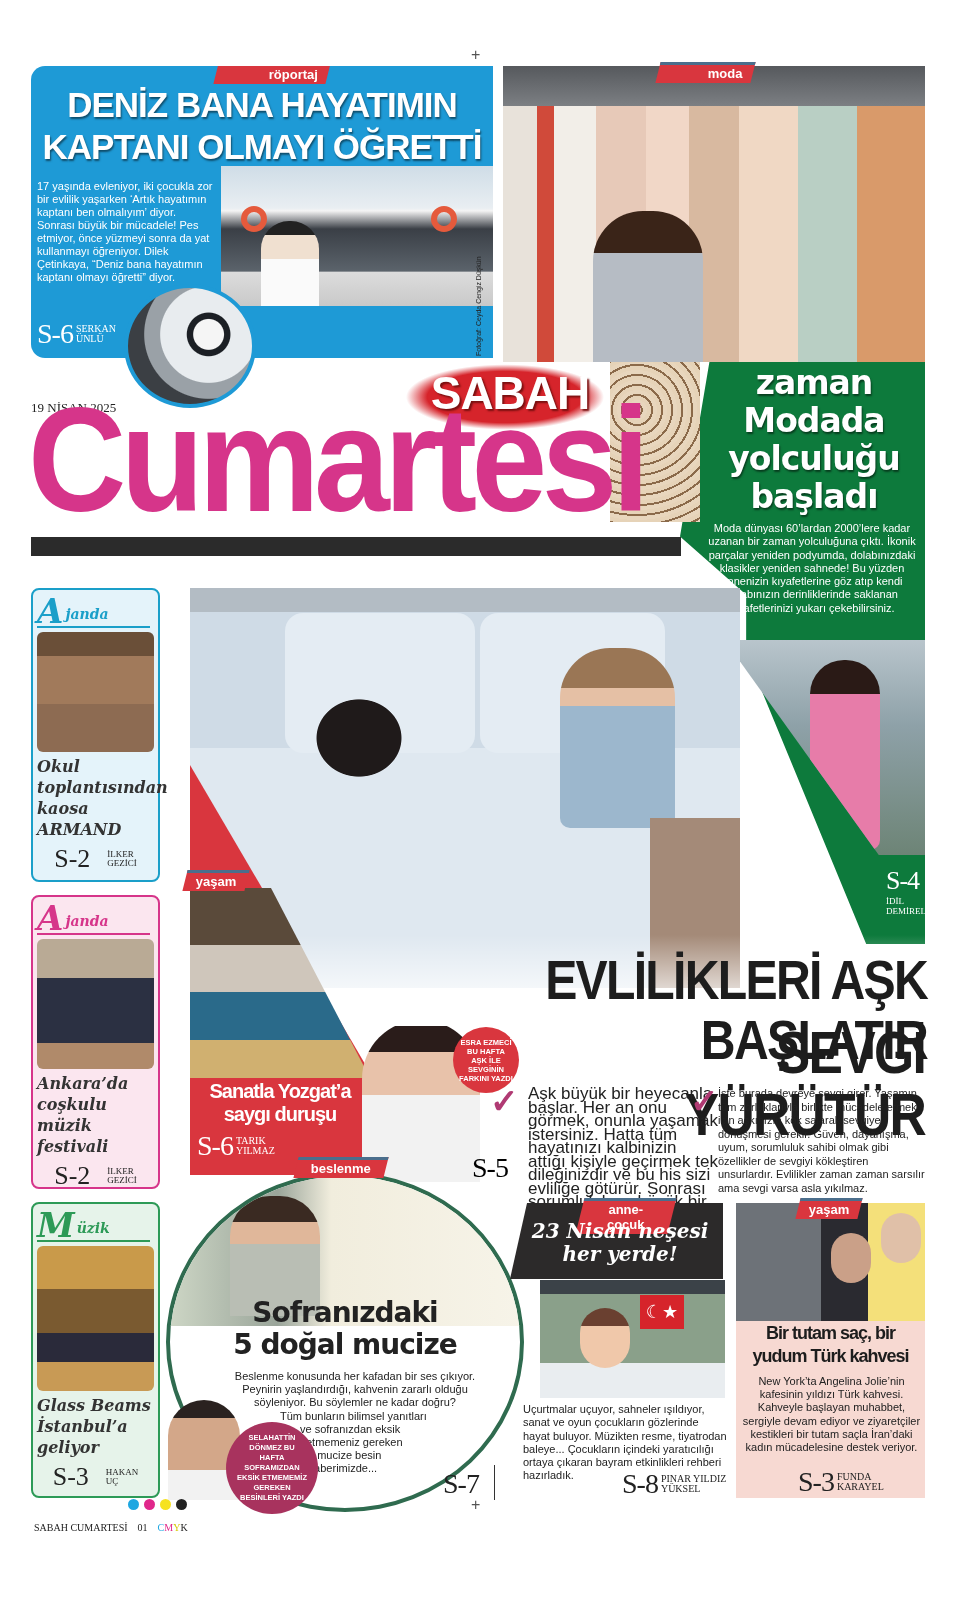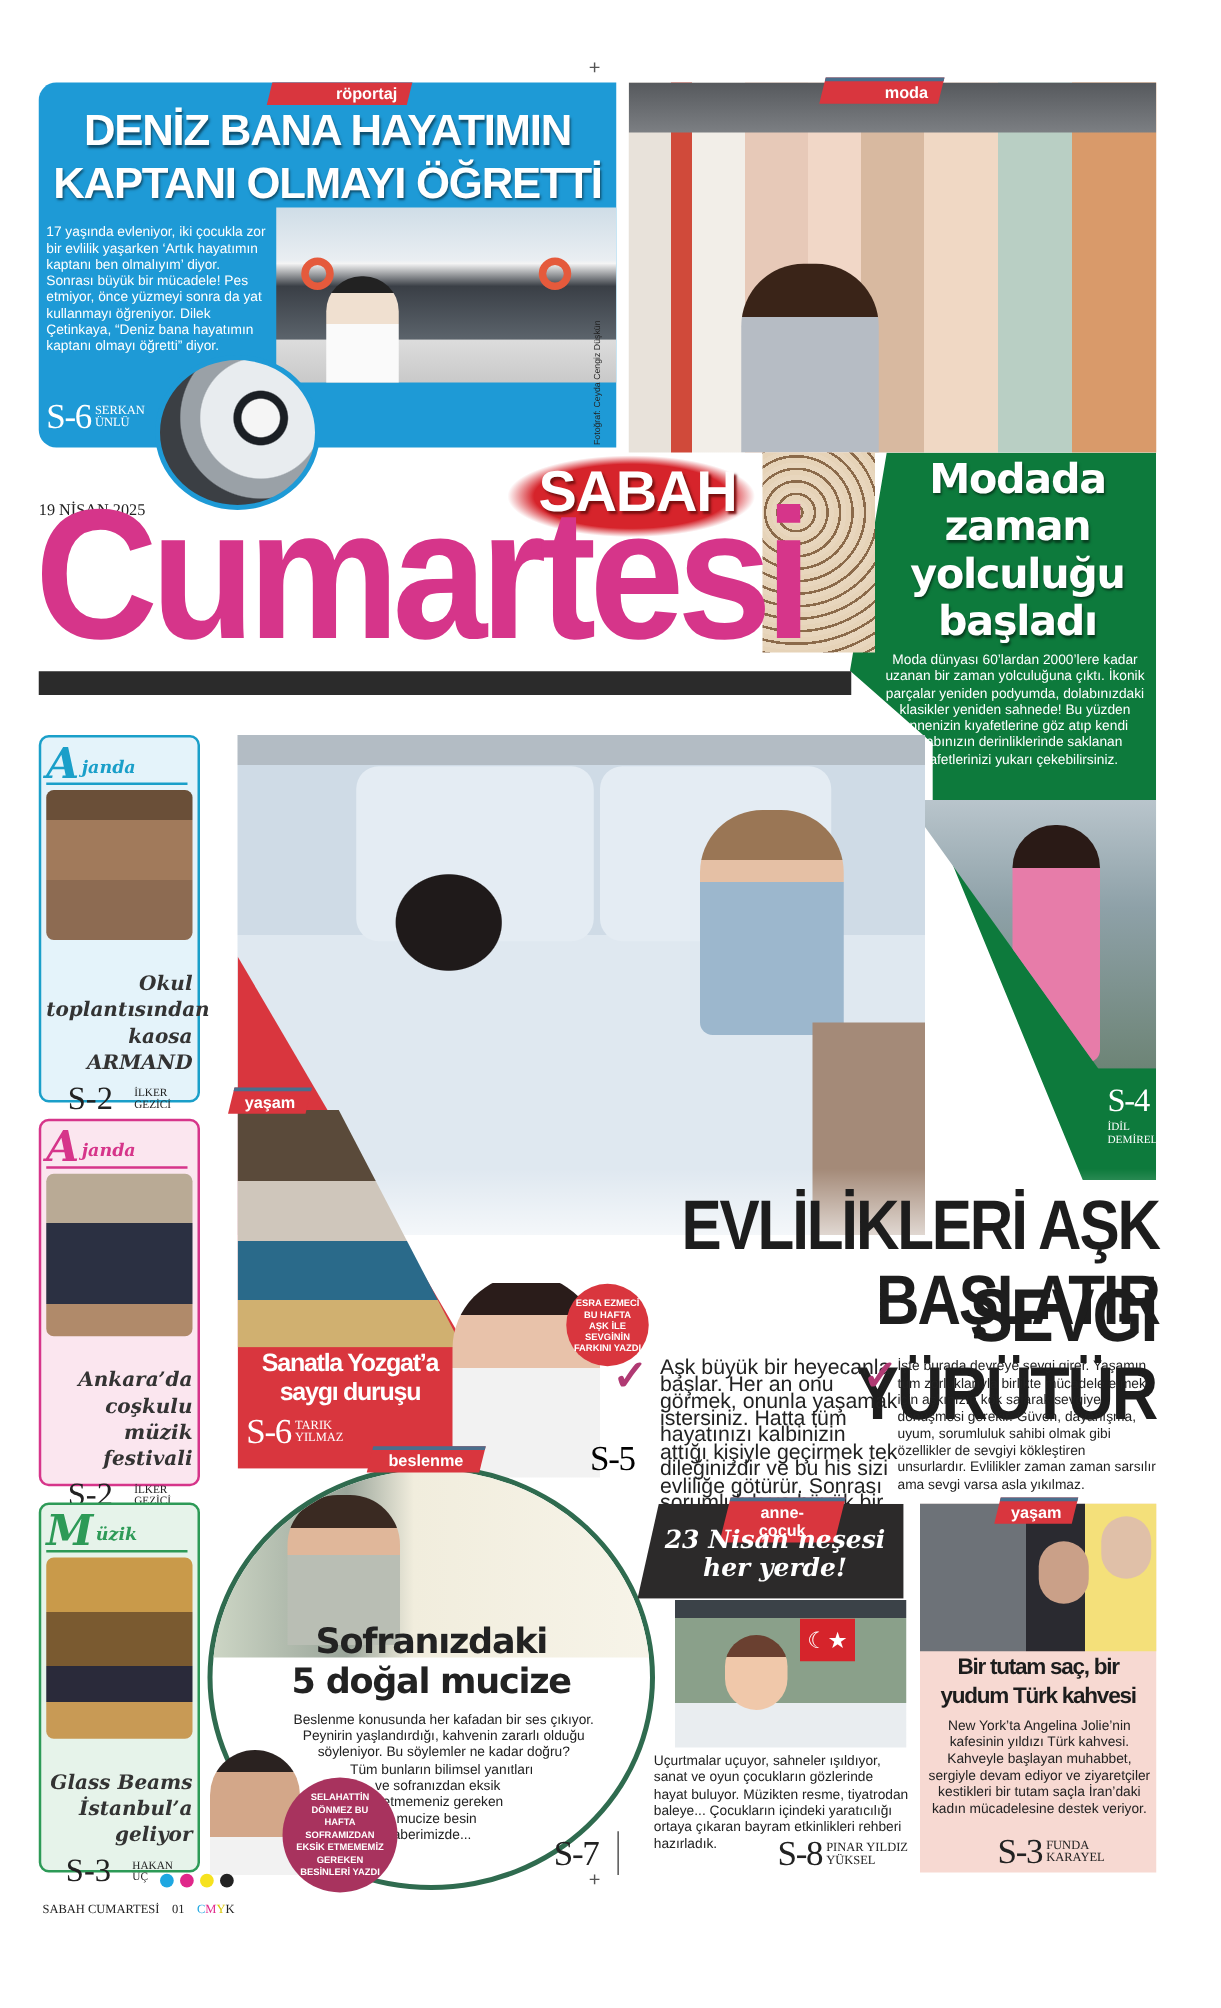--- a/index.html
+++ b/index.html
@@ -10,21 +10,21 @@
   .tag span{display:inline-block;transform:skewX(14deg)}
   .pageref{font-family:"Liberation Serif",serif;display:flex;align-items:center;gap:3px;position:absolute}
   .pageref .num{font-size:28px;letter-spacing:-1px}
   .pageref .auth{font-size:10px;line-height:10px;text-transform:uppercase}
   .photo{position:absolute;overflow:hidden}
   .sidebox{position:absolute;left:31px;width:129px;border:2px solid;border-radius:8px;padding:4px 4px 6px}
   .sidebox .hdr{display:flex;align-items:flex-end;height:34px;border-bottom:2px solid;margin-right:4px}
   .sidebox .big{font-family:"DejaVu Serif",serif;font-style:italic;font-weight:700;font-size:34px;line-height:30px}
   .sidebox .small{font-family:"DejaVu Serif",serif;font-style:italic;font-weight:700;font-size:14px;margin-left:2px;margin-bottom:4px}
   .sidebox .img{height:120px;border-radius:6px;margin-top:4px}
-  .sidebox .title{font-family:"DejaVu Serif",serif;font-style:italic;font-weight:700;font-size:16px;line-height:21px;text-align:right;margin-top:24px;color:#333}
+  .sidebox .title{font-family:"DejaVu Serif",serif;font-style:italic;font-weight:700;font-size:16px;line-height:21px;text-align:left;margin-top:4px;color:#333}
   .sidebox .ref{display:flex;justify-content:center;align-items:center;gap:17px;font-family:"Liberation Serif",serif;margin-top:4px}
   .sidebox .ref .num{font-size:26px}
   .sidebox .ref .auth{font-size:9px;line-height:9px}
   .body-text{font-size:11.5px;line-height:13.5px}
   .check{color:#b03a73;font-size:34px;font-weight:700;position:absolute;line-height:30px}
 </style>
 </head>
 <body>
 
 <div class="abs" style="left:471px;top:46px;font-size:16px;color:#555">+</div>
@@ -57,22 +57,22 @@
 
 <div class="photo" style="left:503px;top:66px;width:422px;height:296px;background:linear-gradient(90deg,#e8e2da 0 8%,#d04a3a 8% 12%,#f2eee8 12% 22%,#e7c9b8 22% 34%,#f1d7c7 34% 44%,#d8b9a0 44% 56%,#f0d8c4 56% 70%,#b9cfc4 70% 84%,#d99a6a 84%)">
   <div class="abs" style="left:0;top:0;width:100%;height:40px;background:linear-gradient(180deg,#56595d,#7c7f83)"></div>
   <div class="abs" style="left:90px;top:145px;width:110px;height:151px;background:linear-gradient(180deg,#3a2418 0 28%,#b6bcc4 28%);border-radius:50px 50px 0 0"></div>
 </div>
 <div class="tag" style="left:658px;top:62px;width:95px"><span>moda</span></div>
 
 <div class="abs" style="left:680px;top:362px;width:245px;height:582px;background:#0d7a3c;clip-path:polygon(12% 0,100% 0,100% 100%,76% 100%,27% 50%,27% 40%,0 30%)"></div>
 <div class="abs" style="left:610px;top:362px;width:90px;height:160px;background:repeating-radial-gradient(circle at 30% 30%,#e6d3b8 0 4px,#8b6a4a 4px 6px,#e8d6bd 6px 10px)"></div>
 <div class="abs cond" style="left:705px;top:364px;width:218px;text-align:center;color:#fff;font-size:33px;line-height:38px;font-family:'DejaVu Sans',sans-serif;letter-spacing:-1px;text-shadow:1px 2px 2px rgba(0,0,0,.5)">
+  <div>zaman</div>
   <div>Modada</div>
-  <div>zaman</div>
   <div>yolculuğu</div>
   <div>başladı</div>
 </div>
 <div class="abs" style="left:700px;top:522px;width:224px;color:#fff;font-size:11px;line-height:13.3px;text-align:center">Moda dünyası 60’lardan 2000’lere kadar uzanan bir zaman yolculuğuna çıktı. İkonik parçalar yeniden podyumda, dolabınızdaki klasikler yeniden sahnede! Bu yüzden annenizin kıyafetlerine göz atıp kendi dolabınızın derinliklerinde saklanan kıyafetlerinizi yukarı çekebilirsiniz.</div>
 <div class="photo" style="left:740px;top:640px;width:185px;height:215px;background:linear-gradient(180deg,#b9c5cc 0,#8ea1a8 40%,#6d8476 100%);clip-path:polygon(0 0,100% 0,100% 100%,75% 100%,0 10%)">
   <div class="abs" style="left:70px;top:20px;width:70px;height:190px;background:linear-gradient(180deg,#2a1a16 0 18%,#e77ca9 18%);border-radius:34px 34px 10px 10px"></div>
 </div>
 <div class="pageref" style="left:886px;top:866px;color:#fff;flex-direction:column;align-items:flex-start;gap:0">
   <span class="num" style="font-size:26px">S-4</span>
   <span class="auth" style="font-size:9px;line-height:10px">

